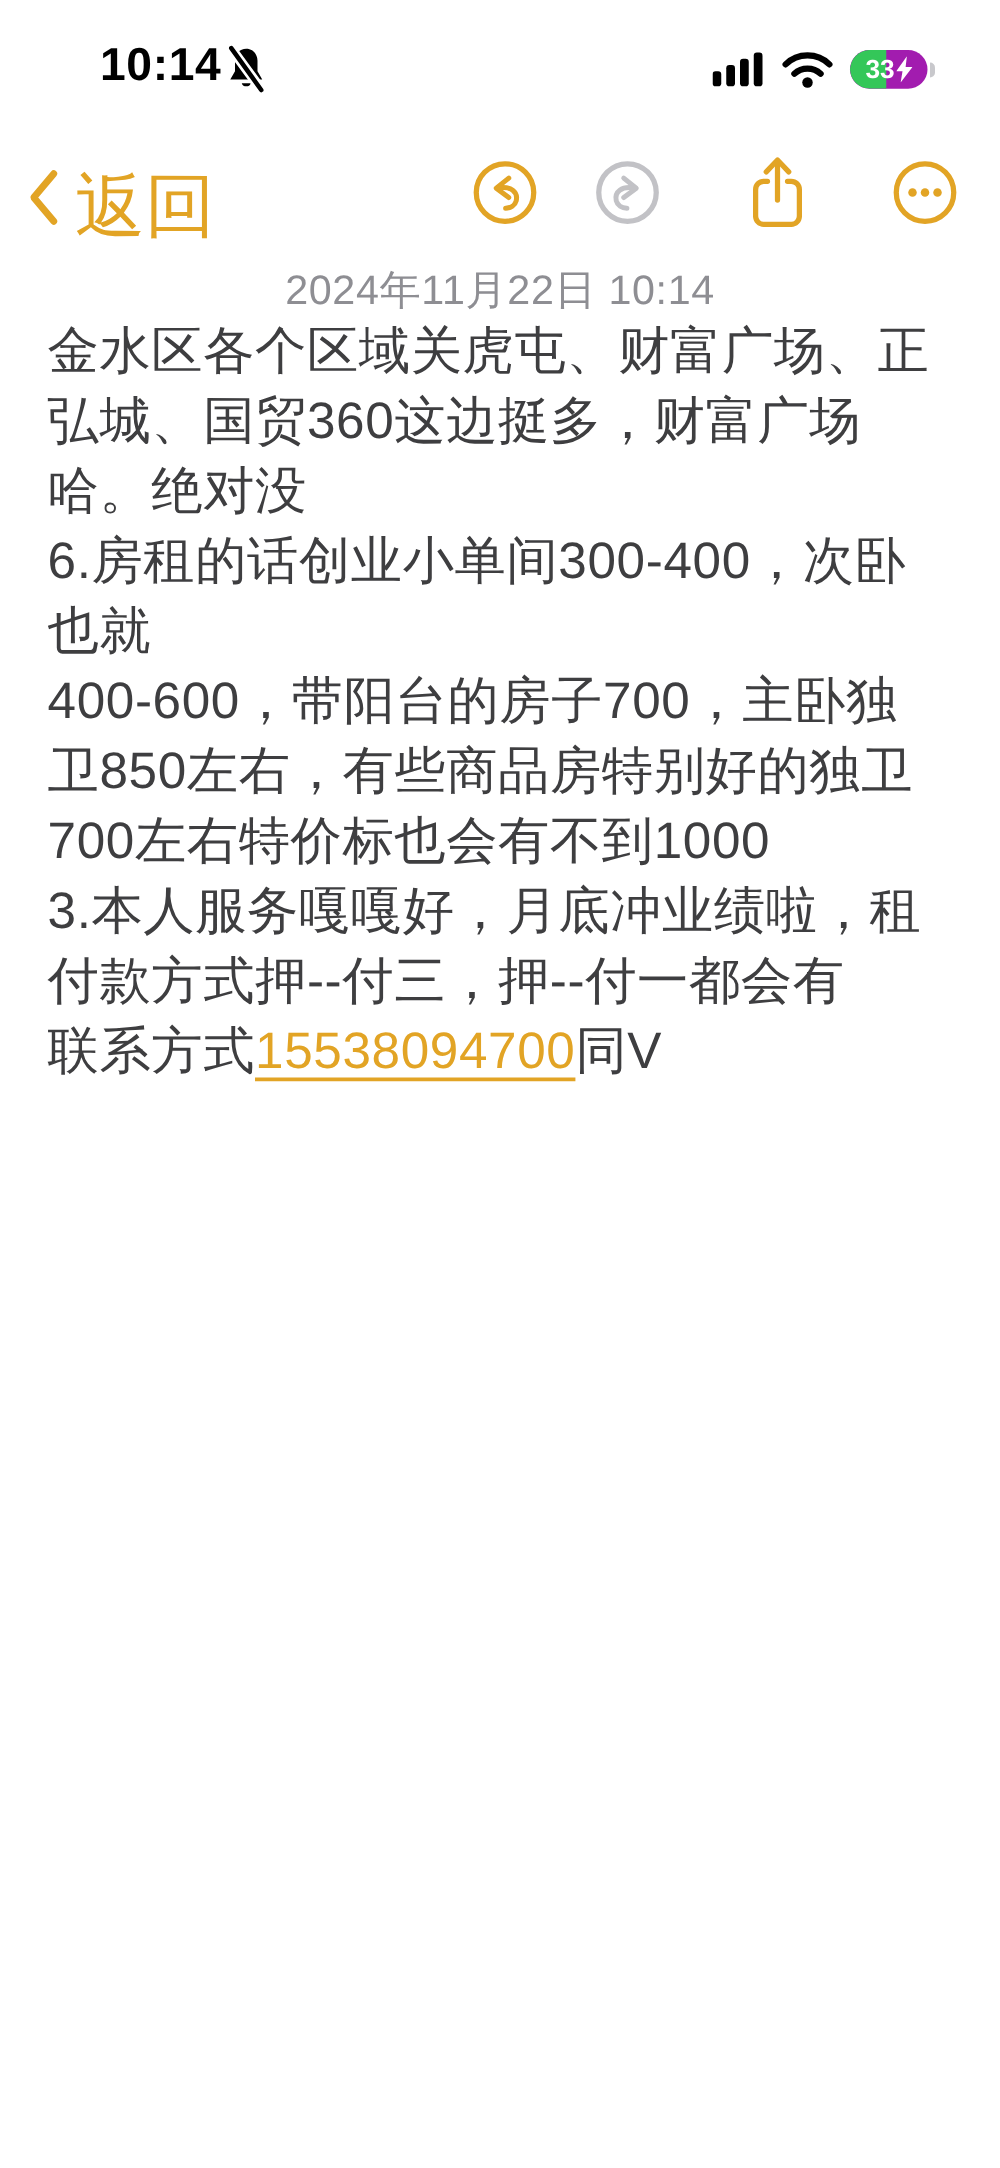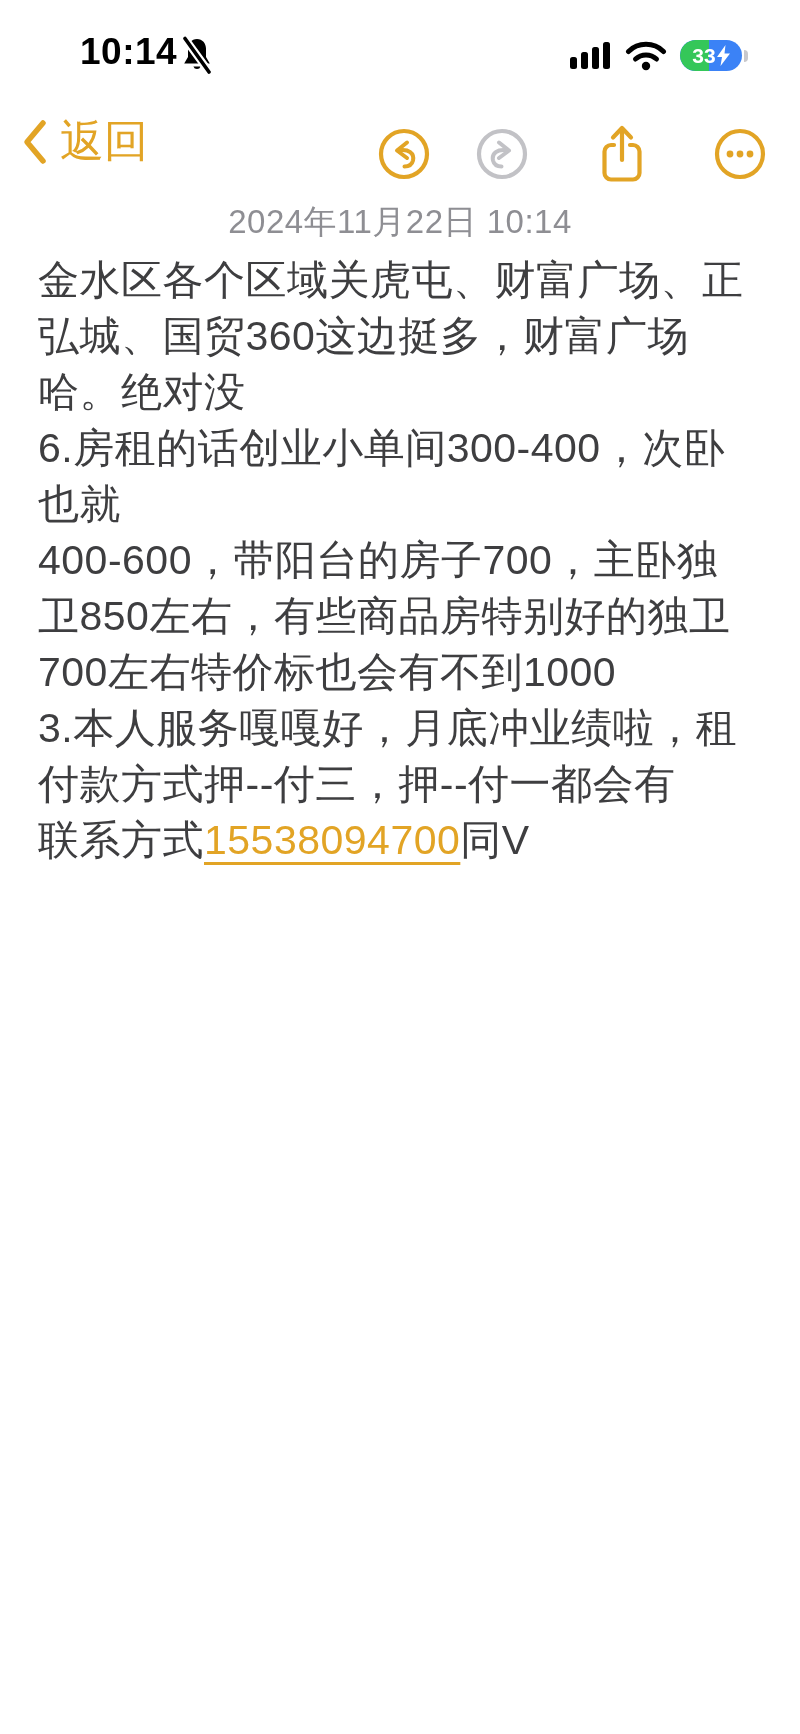--- a/index.html
+++ b/index.html
@@ -6,37 +6,37 @@
   .screen{
     position:relative;width:800px;height:1554px;background:#ffffff;overflow:hidden;
     font-family:"Liberation Sans","DejaVu Sans",sans-serif;
     -webkit-font-smoothing:antialiased;
   }
   
   .status-bar{position:absolute;top:28px;left:0;right:0;height:54px;}
   .sb-time{position:absolute;left:80px;top:3px;font-size:37px;font-weight:700;color:#000;letter-spacing:.5px;}
   .sb-bell{position:absolute;left:178px;top:8px;}
   .sb-right{position:absolute;right:52px;top:12px;display:flex;align-items:center;gap:13px;}
-  .battery{position:relative;width:62px;height:31px;border-radius:16px;background:#3b82f6;overflow:hidden;}
+  .battery{position:relative;width:62px;height:31px;border-radius:16px;background:#a21caf;overflow:hidden;}
   .battery-fill{position:absolute;left:0;top:0;bottom:0;border-radius:16px 0 0 16px;}
   .battery-label{position:absolute;inset:0;display:flex;align-items:center;justify-content:center;gap:1px;
     color:#fff;font-size:21px;font-weight:700;}
   .battery-cap{width:4px;height:12px;background:#c8c8cc;border-radius:0 4px 4px 0;margin-left:-11px;}
   
   .nav-bar{position:absolute;top:106px;left:0;right:0;height:76px;}
   .back-button{position:absolute;left:22px;top:6px;display:flex;align-items:center;gap:12px;
     background:none;border:none;padding:0;cursor:pointer;}
-  .back-label{font-size:44px;color:var(--gold);}
+  .back-label{font-size:56px;color:var(--gold);margin-top:16px;}
   .nav-icon{position:absolute;top:22px;background:none;border:none;padding:0;cursor:pointer;line-height:0;}
   .nav-icon.undo{left:378px;}
   .nav-icon.redo{left:476px;}
   .nav-icon.share{left:599px;top:18px;}
   .nav-icon.more{left:714px;}
   
-  .date-line{position:absolute;top:200px;left:0;right:0;text-align:center;
+  .date-line{position:absolute;top:210px;left:0;right:0;text-align:center;
     font-size:33px;color:#8e8e93;letter-spacing:.5px;}
   
   .note-body{position:absolute;top:252px;left:0;right:0;padding:0 26px 0 38px;cursor:text;}
   .note-line{font-size:41px;line-height:56px;color:#3e3e40;letter-spacing:.5px;white-space:nowrap;}
   .phone-link{color:var(--gold);text-decoration:underline;text-decoration-thickness:3px;text-underline-offset:8px;cursor:pointer;}
   
   .toolbar{position:absolute;left:0;right:0;top:1580px;height:90px;}
   .tb-btn{position:absolute;background:none;border:none;padding:0;cursor:pointer;line-height:0;}
   .tb-checklist{left:38px;top:14px;}
   .tb-camera{left:264px;top:14px;}

